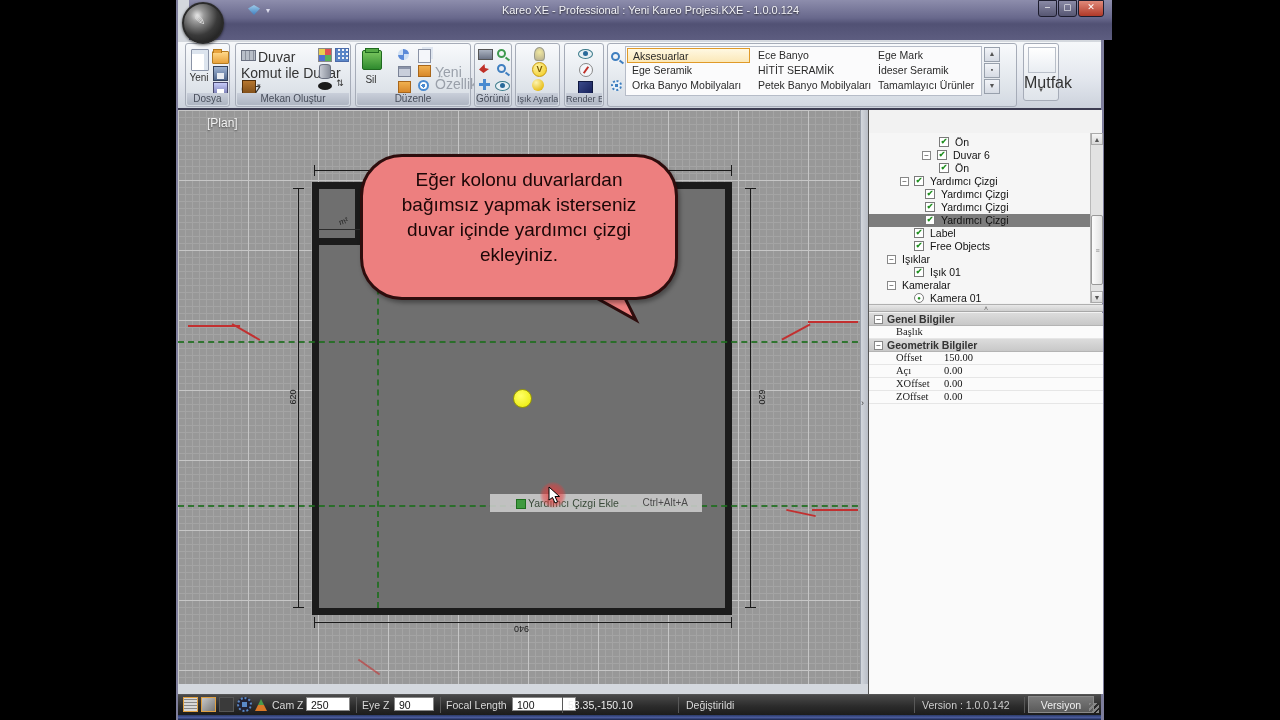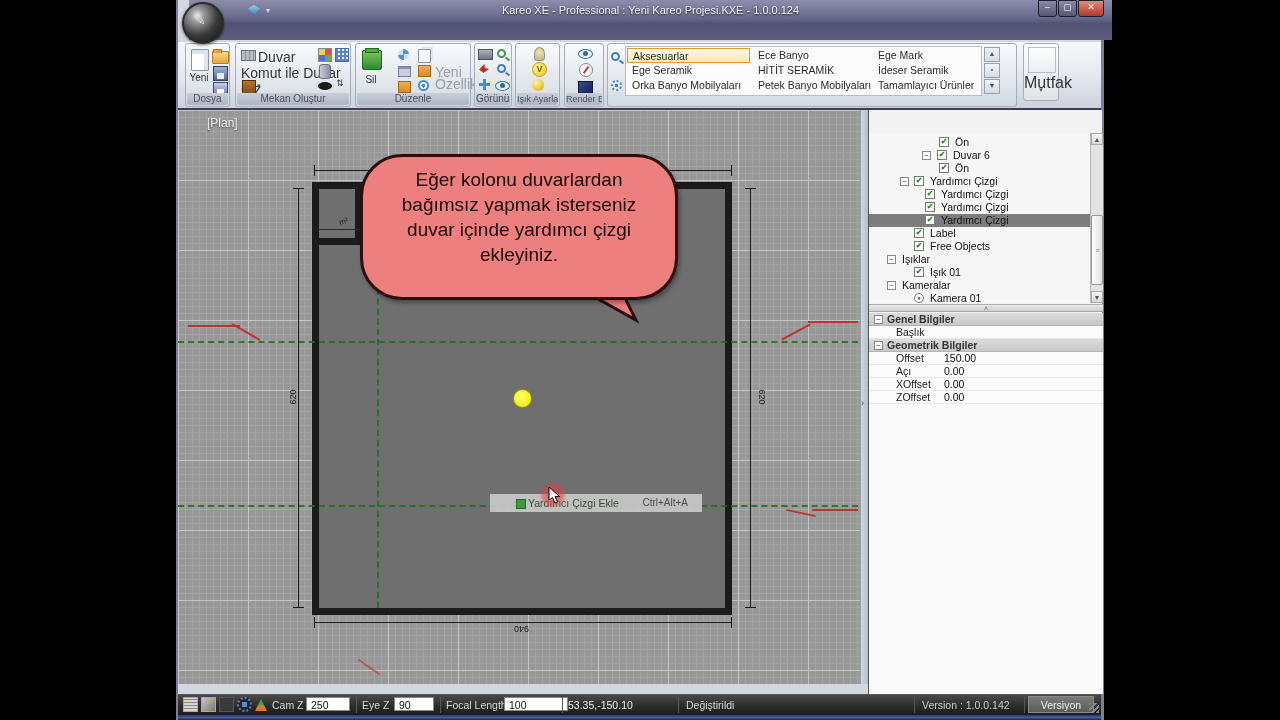--- a/index.html
+++ b/index.html
@@ -133,21 +133,21 @@
   .tlabel{position:absolute;top:0;line-height:13px;white-space:nowrap;}
   .vscroll{position:absolute;left:221px;top:23px;width:13px;height:170px;background:#e2e2e2;border-left:1px solid #b8b8b8;box-sizing:border-box;}
   .vs-btn{position:absolute;left:0;width:12px;height:12px;font-size:7px;line-height:12px;text-align:center;color:#555;
     background:linear-gradient(180deg,#f6f6f6,#d8d8d8);border:1px solid #aaa;box-sizing:border-box;}
   .vs-thumb{position:absolute;left:0;top:82px;width:12px;height:70px;background:linear-gradient(90deg,#fcfcfc,#e2e2e2);border:1px solid #999;border-radius:2px;box-sizing:border-box;
     font-size:7px;color:#888;text-align:center;line-height:70px;letter-spacing:-1px;}
   .splitter{position:absolute;left:0;top:194px;width:234px;height:8px;background:linear-gradient(180deg,#e8e8e8,#cfcfcf);border-top:1px solid #b0b0b0;border-bottom:1px solid #a8a8a8;box-sizing:border-box;text-align:center;font-size:7px;line-height:7px;color:#666;}
   .phead{position:absolute;left:0;width:234px;height:13px;background:linear-gradient(180deg,#dcdcdc,#c8c8c8);border-bottom:1px solid #b4b4b4;box-sizing:border-box;}
   .phead .pbox{position:absolute;left:5px;top:2px;width:9px;height:9px;border:1px solid #888;background:#fff;font-size:8px;line-height:7px;text-align:center;color:#333;box-sizing:border-box;}
   .phead .ptitle{position:absolute;left:18px;top:0;font-size:10.5px;font-weight:bold;color:#333;line-height:13px;}
-  .prow{position:absolute;left:0;width:234px;height:12.5px;background:#fbfbfb;border-bottom:1px solid #e6e6e6;box-sizing:border-box;}
+  .prow{position:absolute;left:0;width:234px;height:12.5px;background:#fbfbfb;border-bottom:1px solid #e6e6e6;box-sizing:border-box;font-family:Liberation Serif, serif;}
   .prow .pk{position:absolute;left:27px;top:0;font-size:10.5px;color:#222;line-height:12px;}
   .prow .pv{position:absolute;left:75px;top:0;font-size:10.5px;color:#111;line-height:12px;}
   
   .statusbar{position:absolute;left:0;top:694px;width:100%;height:21px;
     background:linear-gradient(180deg,#4a4a4a 0%,#2c2c2c 55%,#1c1c1c 100%);border-top:1px solid #555;box-sizing:border-box;}
   .sb-sep{position:absolute;top:2px;width:1px;height:16px;background:#585858;}
   .sb-label{position:absolute;top:4px;font-size:10.5px;color:#d8d8d8;}
   .sb-input{position:absolute;top:2px;height:14px;background:#fff;border:1px solid #888;font-size:10.5px;color:#111;line-height:14px;padding-left:4px;box-sizing:border-box;}
   .sb-ico{position:absolute;top:2px;width:15px;height:15px;box-sizing:border-box;}
   .sb-grid{border:1px solid #e0a040;background:repeating-linear-gradient(0deg,#d8d8d8 0 2px,#888 2px 3px);}
@@ -437,21 +437,21 @@
     <span class="sb-ico sb-dark" style="left:41px"></span>
     <span class="sb-ico sb-gear" style="left:59px"></span>
     <span class="sb-ico sb-net" style="left:77px;width:12px;height:12px;top:4px"></span>
     <span class="sb-label" style="left:94px">Cam Z</span>
     <div class="sb-input" style="left:128px;width:44px">250</div>
     <span class="sb-sep" style="left:178px"></span>
     <span class="sb-label" style="left:184px">Eye Z</span>
     <div class="sb-input" style="left:216px;width:40px">90</div>
     <span class="sb-sep" style="left:262px"></span>
     <span class="sb-label" style="left:268px">Focal Length</span>
-    <div class="sb-input" style="left:326px;width:64px">100</div>
+    <div class="sb-input" style="left:334px;width:64px">100</div>
     <span class="sb-sep" style="left:384px"></span>
     <span class="sb-label" style="left:390px;color:#eee">53.35,-150.10</span>
     <span class="sb-sep" style="left:500px"></span>
     <span class="sb-label" style="left:508px">Değiştirildi</span>
     <span class="sb-sep" style="left:736px"></span>
     <span class="sb-label" style="left:744px;color:#ccc">Version : 1.0.0.142</span>
     <span class="sb-sep" style="left:846px"></span>
     <div class="sb-verbtn" style="left:850px;width:66px">Versiyon Bilgisi</div>
   </div>
   <div class="grip"></div>

